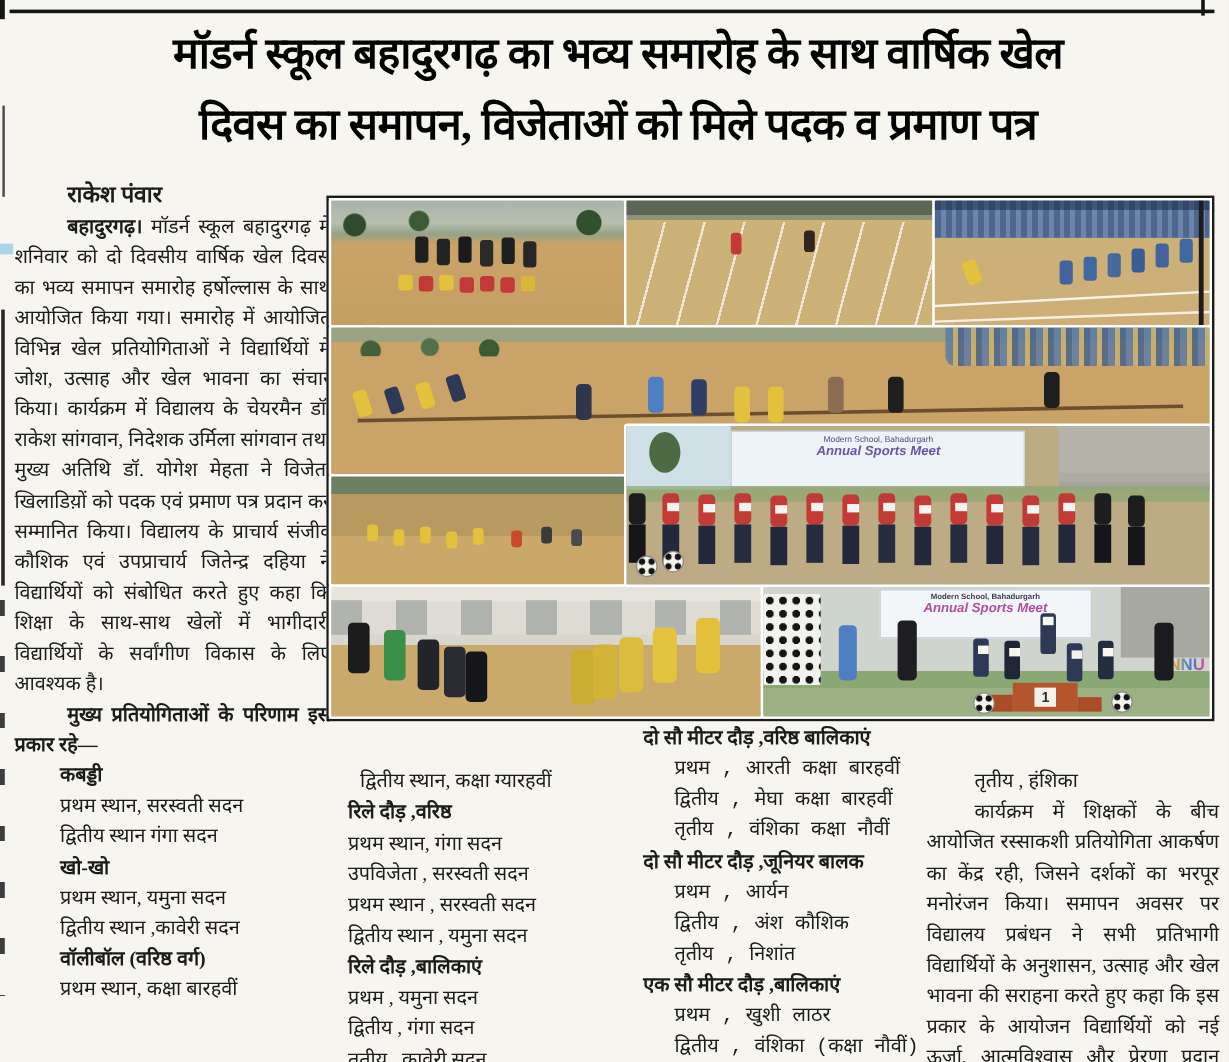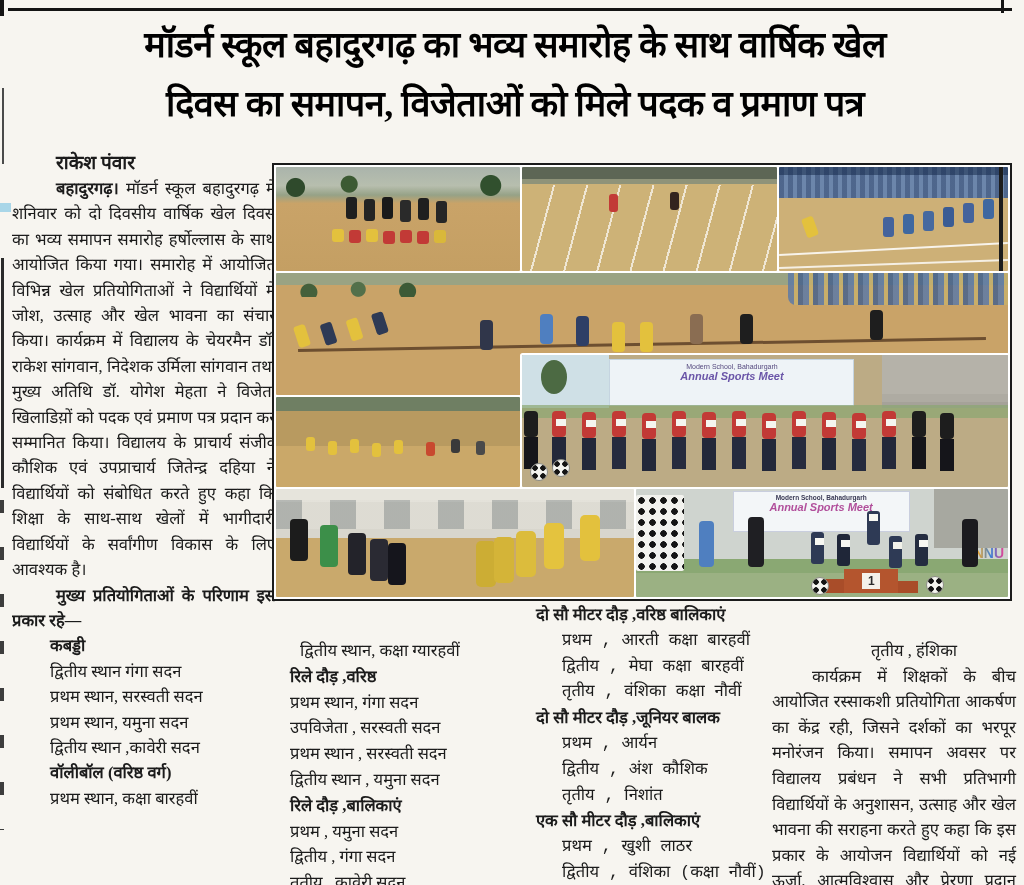--- a/index.html
+++ b/index.html
@@ -33,21 +33,21 @@
   .rhead{font-weight:700;}
   .rline{text-align:left;}
   .carry{margin-left:0;margin-top:36px;}
 
   .colB{position:absolute;left:286px;top:602px;width:236px;font-size:16.5px;line-height:25.8px;}
   .colB .rsec{margin-left:4px;}
   .colB .carry{padding-left:14px;}
   .colC{position:absolute;left:524px;top:602px;width:246px;font-size:16.5px;line-height:25.8px;margin-left:12px;}
   .colC .rline{padding-left:26px;font-family:Liberation Mono, monospace;}
   .colD{position:absolute;left:772px;top:602px;width:244px;font-size:16.5px;line-height:25.6px;text-align:justify;}
-  .colD .carry{padding-left:40px;text-align:center;}
+  .colD .carry{padding-left:40px;text-align:left;}
   .colD p{margin:0;text-indent:40px;}
 
   
   .collage{position:absolute;left:272px;top:163px;width:740px;height:438px;
            border:2px solid #1b1b1b;background:#fff;box-sizing:border-box;}
   .tile{position:absolute;overflow:hidden;box-shadow:0 0 0 2px #fff;border-radius:1px;}
   .t1{left:2px;top:2px;width:244px;height:104px;
       background:linear-gradient(180deg,#aab4ab 0%,#b7beae 18%,#96a287 27%,var(--field-tan) 35%,#c49f63 100%);}
   .t2{left:248px;top:2px;width:255px;height:104px;
       background:linear-gradient(180deg,#5d6655 0 12%,#8f9379 12% 16%,#cdb277 16% 100%);}
@@ -184,22 +184,23 @@
     <div>मॉडर्न स्कूल बहादुरगढ़ का भव्य समारोह के साथ वार्षिक खेल</div>
     <div>दिवस का समापन, विजेताओं को मिले पदक व प्रमाण पत्र</div>
   </div>
 
   <div class="colA">
     <div class="byline">राकेश पंवार</div>
     <p><span class="b">बहादुरगढ़।</span> <span>मॉडर्न स्कूल बहादुरगढ़ में शनिवार को दो दिवसीय वार्षिक खेल दिवस का भव्य समापन समारोह हर्षोल्लास के साथ आयोजित किया गया। समारोह में आयोजित विभिन्न खेल प्रतियोगिताओं ने विद्यार्थियों में जोश, उत्साह और खेल भावना का संचार किया। कार्यक्रम में विद्यालय के चेयरमैन डॉ. राकेश सांगवान, निदेशक उर्मिला सांगवान तथा मुख्य अतिथि डॉ. योगेश मेहता ने विजेता खिलाडिय़ों को पदक एवं प्रमाण पत्र प्रदान कर सम्मानित किया। विद्यालय के प्राचार्य संजीव कौशिक एवं उपप्राचार्य जितेन्द्र दहिया ने विद्यार्थियों को संबोधित करते हुए कहा कि शिक्षा के साथ-साथ खेलों में भागीदारी विद्यार्थियों के सर्वांगीण विकास के लिए आवश्यक है।</span></p>
     <div class="res-intro">मुख्य प्रतियोगिताओं के परिणाम इस प्रकार रहे—</div>
     <div class="rsec">
       <div class="rhead">कबड्डी</div>
+      <div class="rline">प्रथम स्थान, सरस्वती सदन</div>
       <div class="rline">द्वितीय स्थान  गंगा सदन</div>
-      <div class="rline">प्रथम स्थान, सरस्वती सदन</div>
+      <div class="rhead">खो-खो</div>
       <div class="rline">प्रथम स्थान, यमुना सदन</div>
       <div class="rline">द्वितीय स्थान ,कावेरी सदन</div>
       <div class="rhead">वॉलीबॉल (वरिष्ठ वर्ग)</div>
       <div class="rline">प्रथम स्थान, कक्षा बारहवीं</div>
     </div>
   </div>
 
   <div class="collage">
     <div class="tile t1">
       <div class="abs t1-trees"></div>

